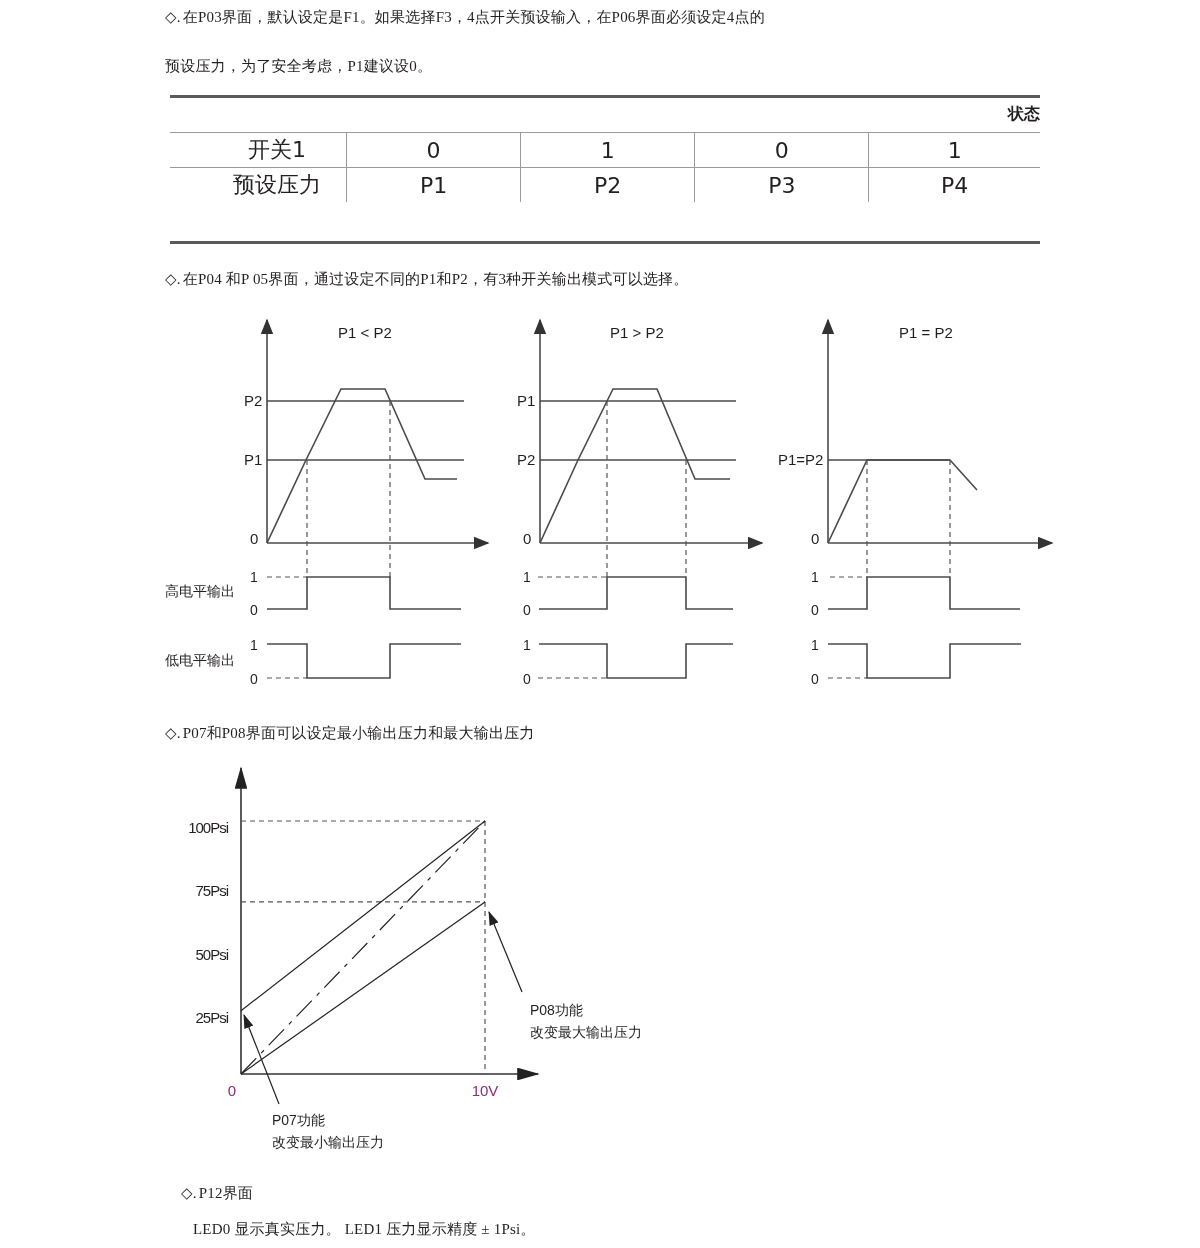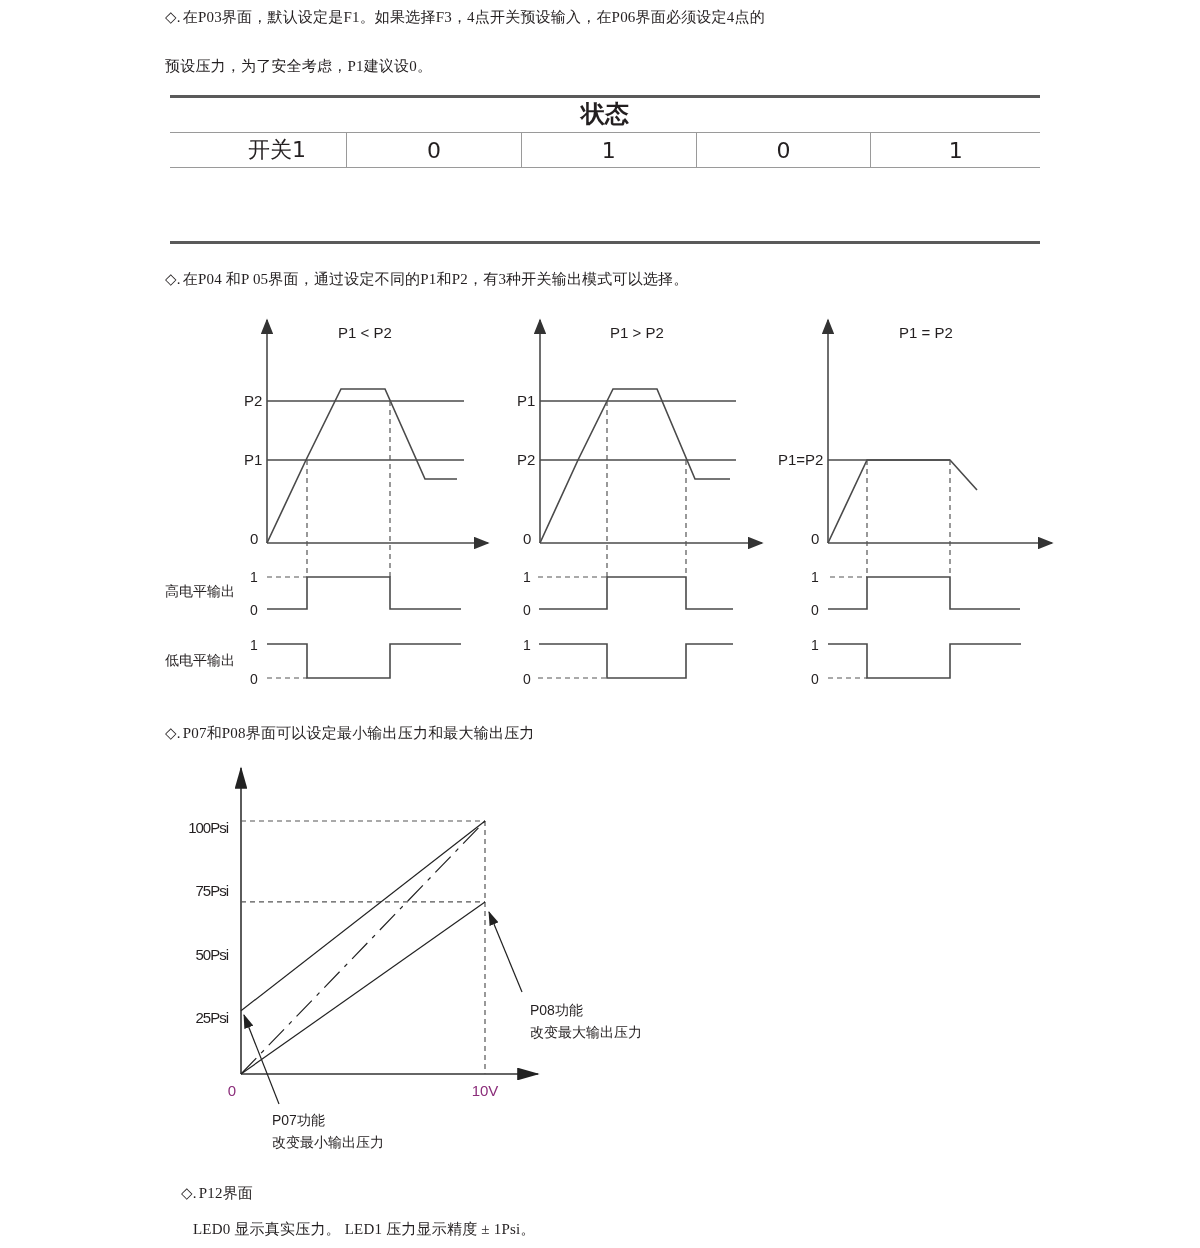--- a/index.html
+++ b/index.html
@@ -5,21 +5,21 @@
   html, body { margin:0; padding:0; background:#ffffff; }
   body { width:1200px; height:1248px; position:relative; overflow:hidden;
          font-family:"DejaVu Sans", "Liberation Sans", sans-serif; color:#231f20; }
   .para { position:absolute; left:165px; font-size:15px; line-height:1; white-space:nowrap; letter-spacing:0.2px;font-family:Liberation Serif, serif; }
   .bullet { margin-right:2px; }
   table.state { position:absolute; left:170px; top:96px; width:870px; border-collapse:collapse; font-size:22px; }
   table.state td { height:34px; text-align:center; border-bottom:1px solid #9a9a9a; padding:0; }
   table.state td.rowhead { text-align:center; padding-left:38px; width:138px; border-right:1px solid #9a9a9a; }
   table.state td.cell { border-right:1px solid #9a9a9a; }
   table.state td.cell:last-child { border-right:none; }
-  table.state tr.head td { height:36px; font-weight:bold; font-size:24px; }
+  table.state tr.head td { height:36px; font-weight:bold; font-size:16px;text-align:right; }
   .topline { position:absolute; left:170px; top:95px; width:870px; height:3px; background:#5a5a5a; }
   .botline { position:absolute; left:170px; top:241px; width:870px; height:3px; background:#5a5a5a; }
   svg text { font-family:"Liberation Sans", sans-serif; fill:#231f20; }
   .ln { stroke:#4a4a4a; stroke-width:1.6; fill:none; }
   .dash { stroke:#555; stroke-width:1.2; fill:none; stroke-dasharray:5 4; }
   .dashdot { stroke:#333; stroke-width:1.2; fill:none; stroke-dasharray:22 7 4 7; }
 </style>
 </head>
 <body>
 
@@ -33,20 +33,27 @@
   <tbody>
       <tr class="head">
     <td colspan="5">状态</td>
   </tr>
   <tr>
     <td class="rowhead">开关1</td>
     <td class="cell">0</td>
     <td class="cell">1</td>
     <td class="cell">0</td>
     <td class="cell">1</td>
+  </tr>
+  <tr>
+    <td class="rowhead" style="border-bottom:none;">预设压力</td>
+    <td class="cell" style="border-bottom:none;">P1</td>
+    <td class="cell" style="border-bottom:none;">P2</td>
+    <td class="cell" style="border-bottom:none;">P3</td>
+    <td class="cell" style="border-bottom:none;">P4</td>
   </tr>
 </tbody>
   </table>
 <div class="botline"></div>
 
 <div class="para" style="top:272px;text-align:right;">
   <span class="bullet">◇.</span><span>在P04 和P 05界面，通过设定不同的P1和P2，有3种开关输出模式可以选择。</span>
 </div>
 
 <svg style="position:absolute;left:0;top:300px;" width="1200" height="400">

